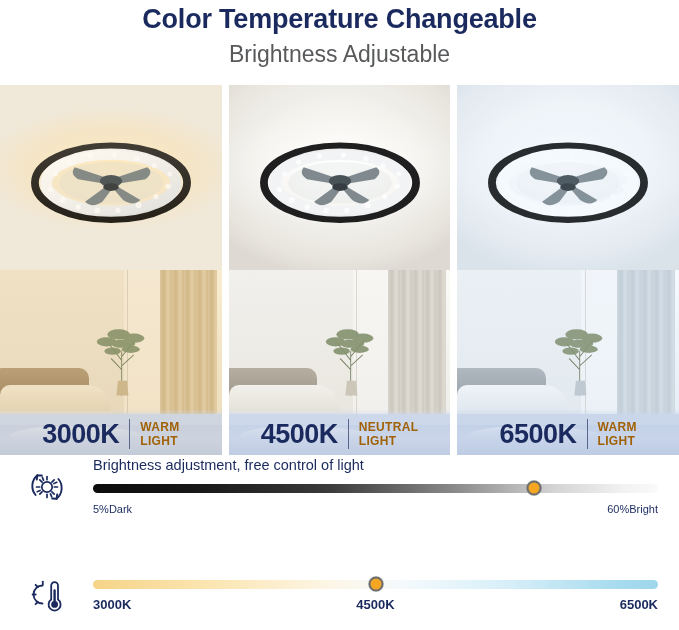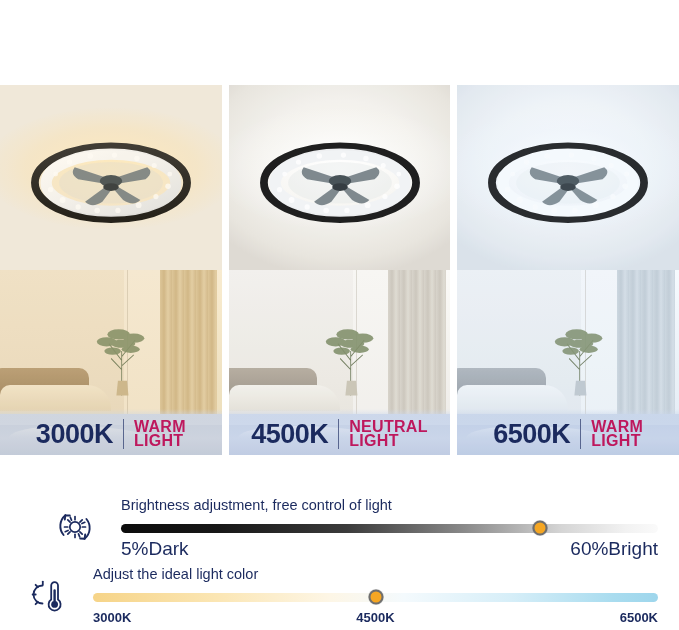--- a/index.html
+++ b/index.html
@@ -141,30 +141,30 @@
     position: absolute; left: 0; bottom: 6px;
     width: 100%; display: flex; align-items: center;
     justify-content: center; gap: 10px;
   }
   .kelvin {
     font-size: 27px; font-weight: bold; color: #1b2a5e;
     letter-spacing: -0.5px; line-height: 1;
   }
   .cap-divider { width: 1px; height: 30px; background: #44527f; opacity: .85; }
   .cap-words {
-    font-size: 16px; font-weight: bold; color: #be185d;
+    font-size: 12px; font-weight: bold; color: #a16207;
     line-height: 14px; letter-spacing: .3px;
   }
 
   
   .slider-block {
     position: absolute; left: 0; width: 679px;
     display: flex; align-items: center;
   }
-  .sb-brightness { top: 482px; height: 90px; padding-left: 28px; }
+  .sb-brightness { top: 442px; height: 90px; }
   .sb-color { top: 562px; height: 68px; }
 
   .icon-wrap {
     width: 93px; display: flex; align-items: center; justify-content: center;
     flex: 0 0 93px;
   }
   .icon-wrap svg { display: block; }
 
   .slider-body { position: relative; flex: 1 1 auto; padding-right: 21px; }
 
@@ -186,33 +186,37 @@
   .knob {
     position: absolute; top: 50%; width: 15px; height: 15px;
     transform: translate(-50%,-50%); border-radius: 50%;
     background: #f5a623; border: 2px solid #6e6e6e;
     box-shadow: 0 0 0 .5px rgba(0,0,0,.15);
   }
   .scale-row {
     position: relative; height: 18px; margin-top: 6px;
   }
   .scale-label {
-    position: absolute; top: 0; font-size: 19px; color: #1b2a5e;
+    position: absolute; top: 0; font-size: 11px; color: #1b2a5e;
     font-weight: normal; line-height: 16px; white-space: nowrap;
   }
   .sc-left { left: 0; }
   .sc-mid { transform: translateX(-50%); }
   .sc-right { right: 0; }
   .sb-color .scale-label { font-weight: bold; font-size: 13px; }
 </style>
 </head>
 <body>
 
 <div class="page">
 
+  <div class="header">
+    <div class="title-main">Color Temperature Changeable</div>
+    <div class="title-sub">Brightness Adjustable</div>
+  </div>
 
   <div class="strip">
 
     <div class="panel p-warm">
       <div class="ceiling">
         <div class="halo"></div>
       </div>
       <div class="room">
         <div class="wall-left"></div>
         <div class="wall-right"></div>
@@ -500,21 +504,20 @@
         <path d="M19.8 9.6v3.1"></path>
         <path d="M12.6 12.8l2.2 2.2"></path>
         <path d="M9.6 22.5h3.1"></path>
         <path d="M12.6 32.2l2.2-2.2"></path>
         <path d="M28.2 27.6V13.6a3.4 3.4 0 0 1 6.8 0v14a6 6 0 1 1-6.8 0z" fill="none"></path>
         <circle cx="31.6" cy="32.4" r="3.4" fill="#1b2a5e" stroke="none"></circle>
         <path d="M31.6 29V18.5" stroke-width="2.4"></path>
       </svg>
     </div>
     <div class="slider-body">
-      <div class="slider-label">Adjust the ideal light color</div>
       <div class="track-row">
         <div class="track track-color"></div>
         <div class="knob" id="knob-color" style="left: 50%;"></div>
       </div>
       <div class="scale-row">
         <div class="scale-label sc-left">3000K</div>
         <div class="scale-label sc-mid" id="ct-mid" style="left: 50%;">4500K</div>
         <div class="scale-label sc-right">6500K</div>
       </div>
     </div>

